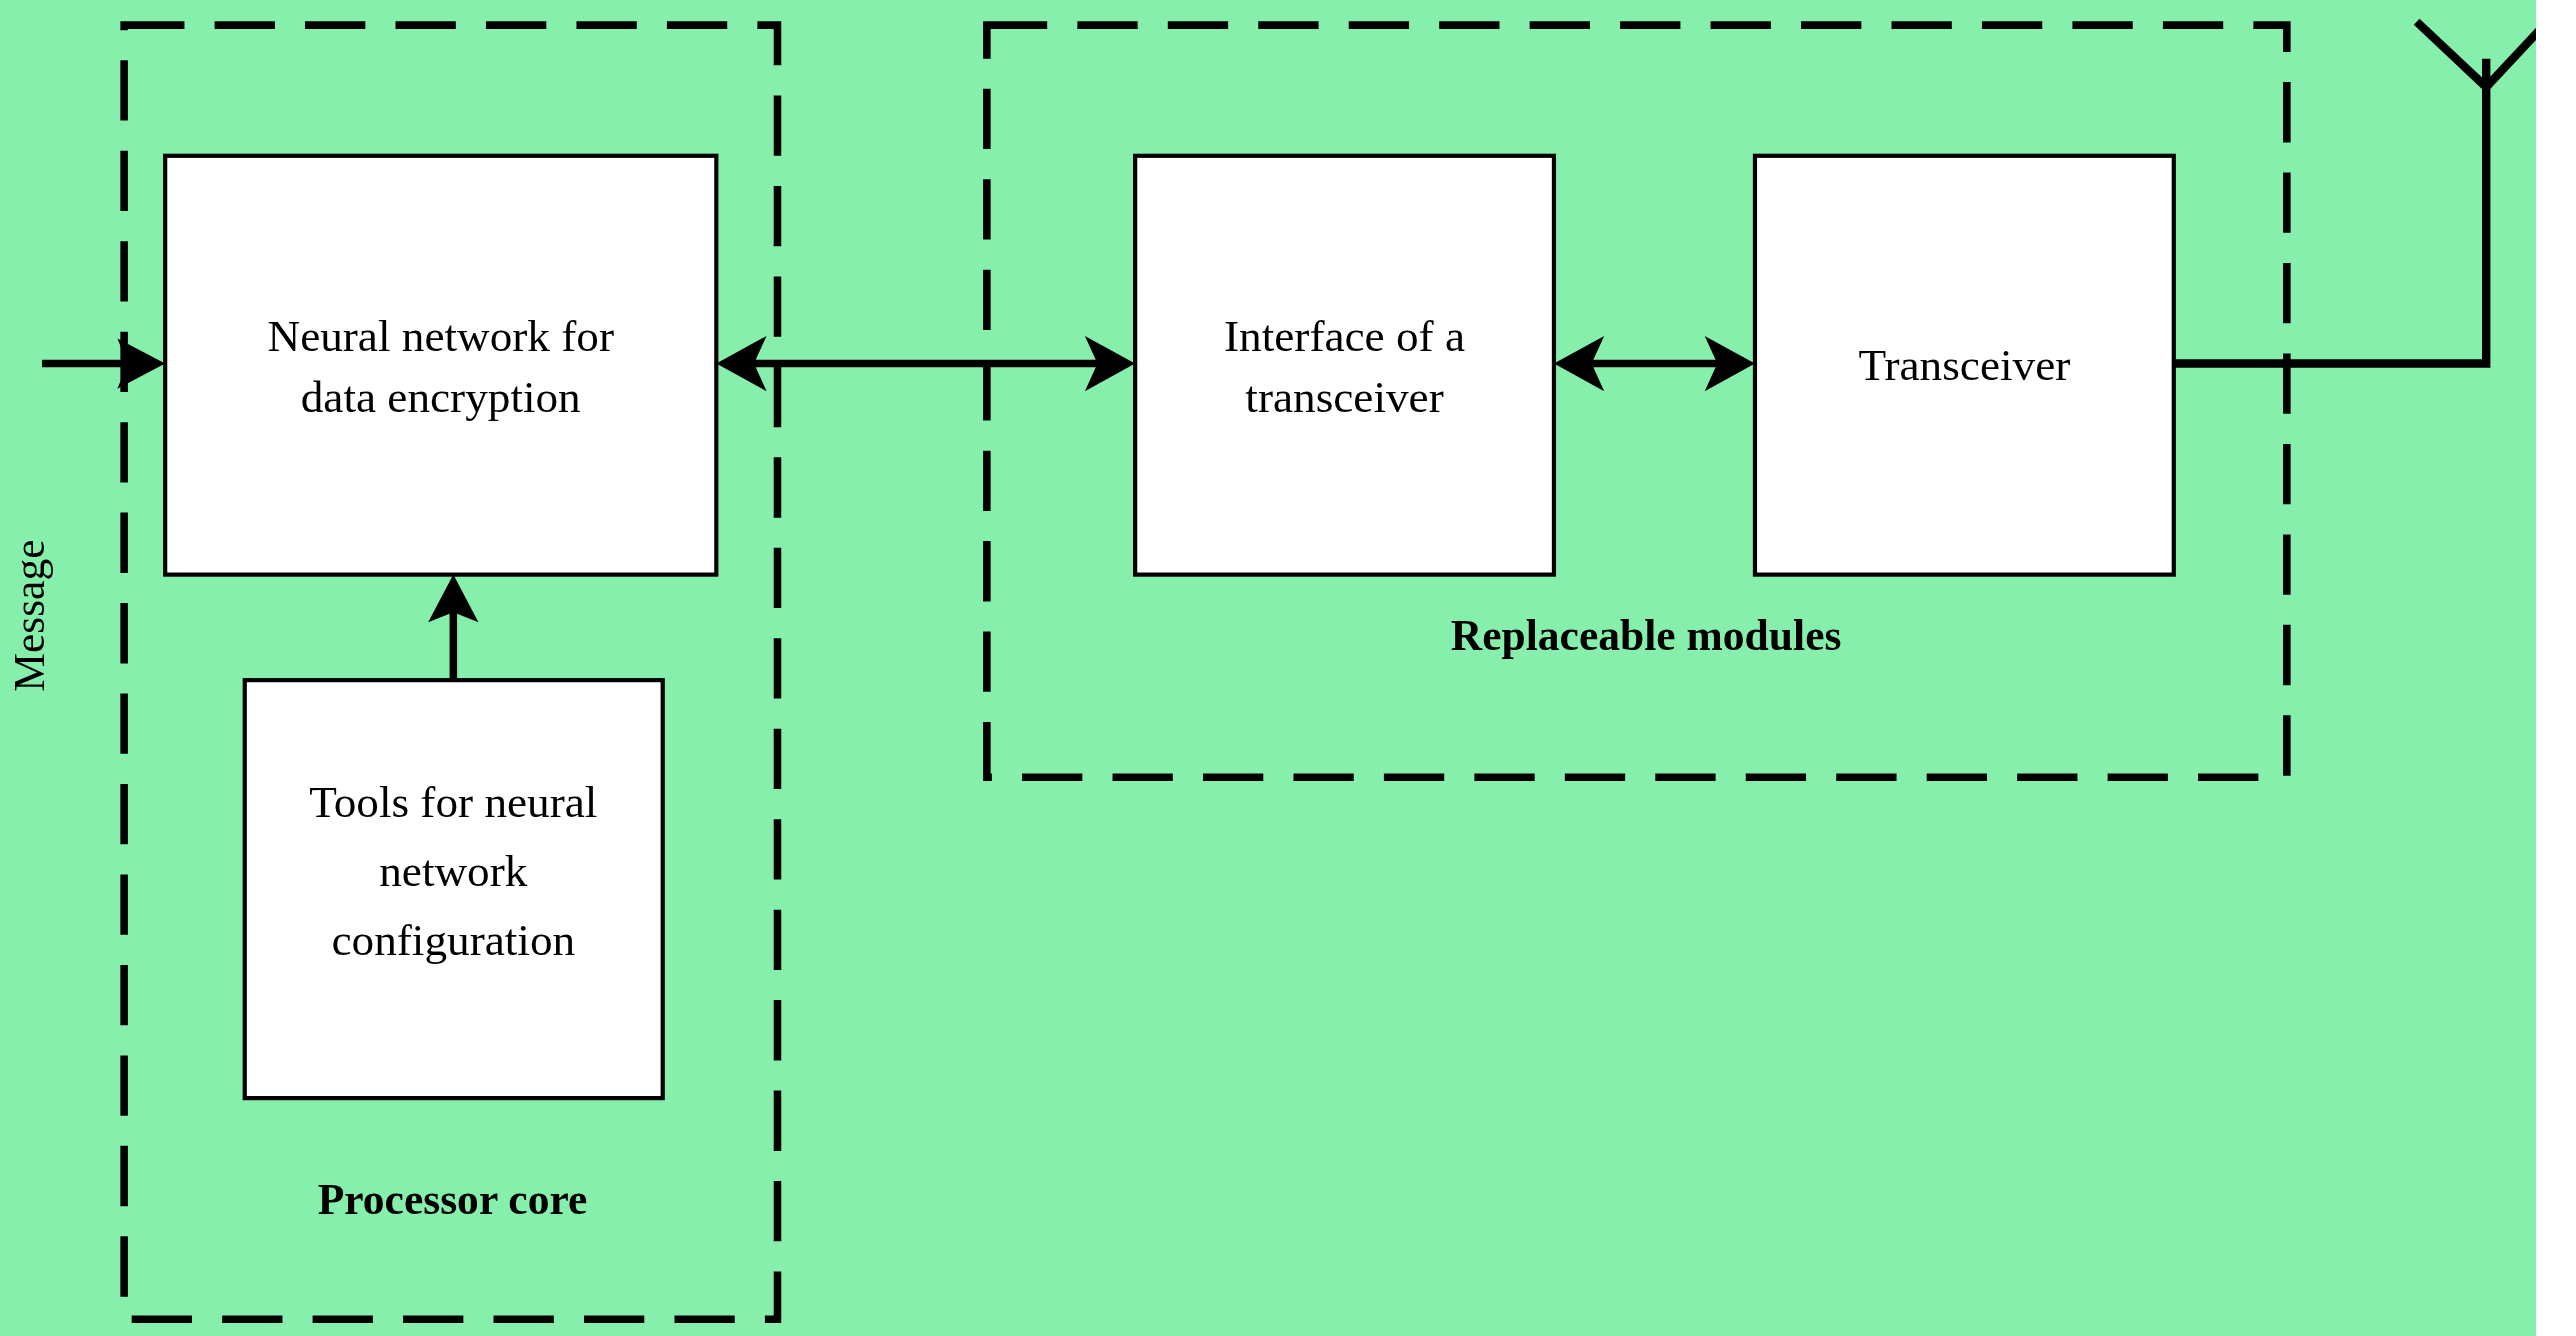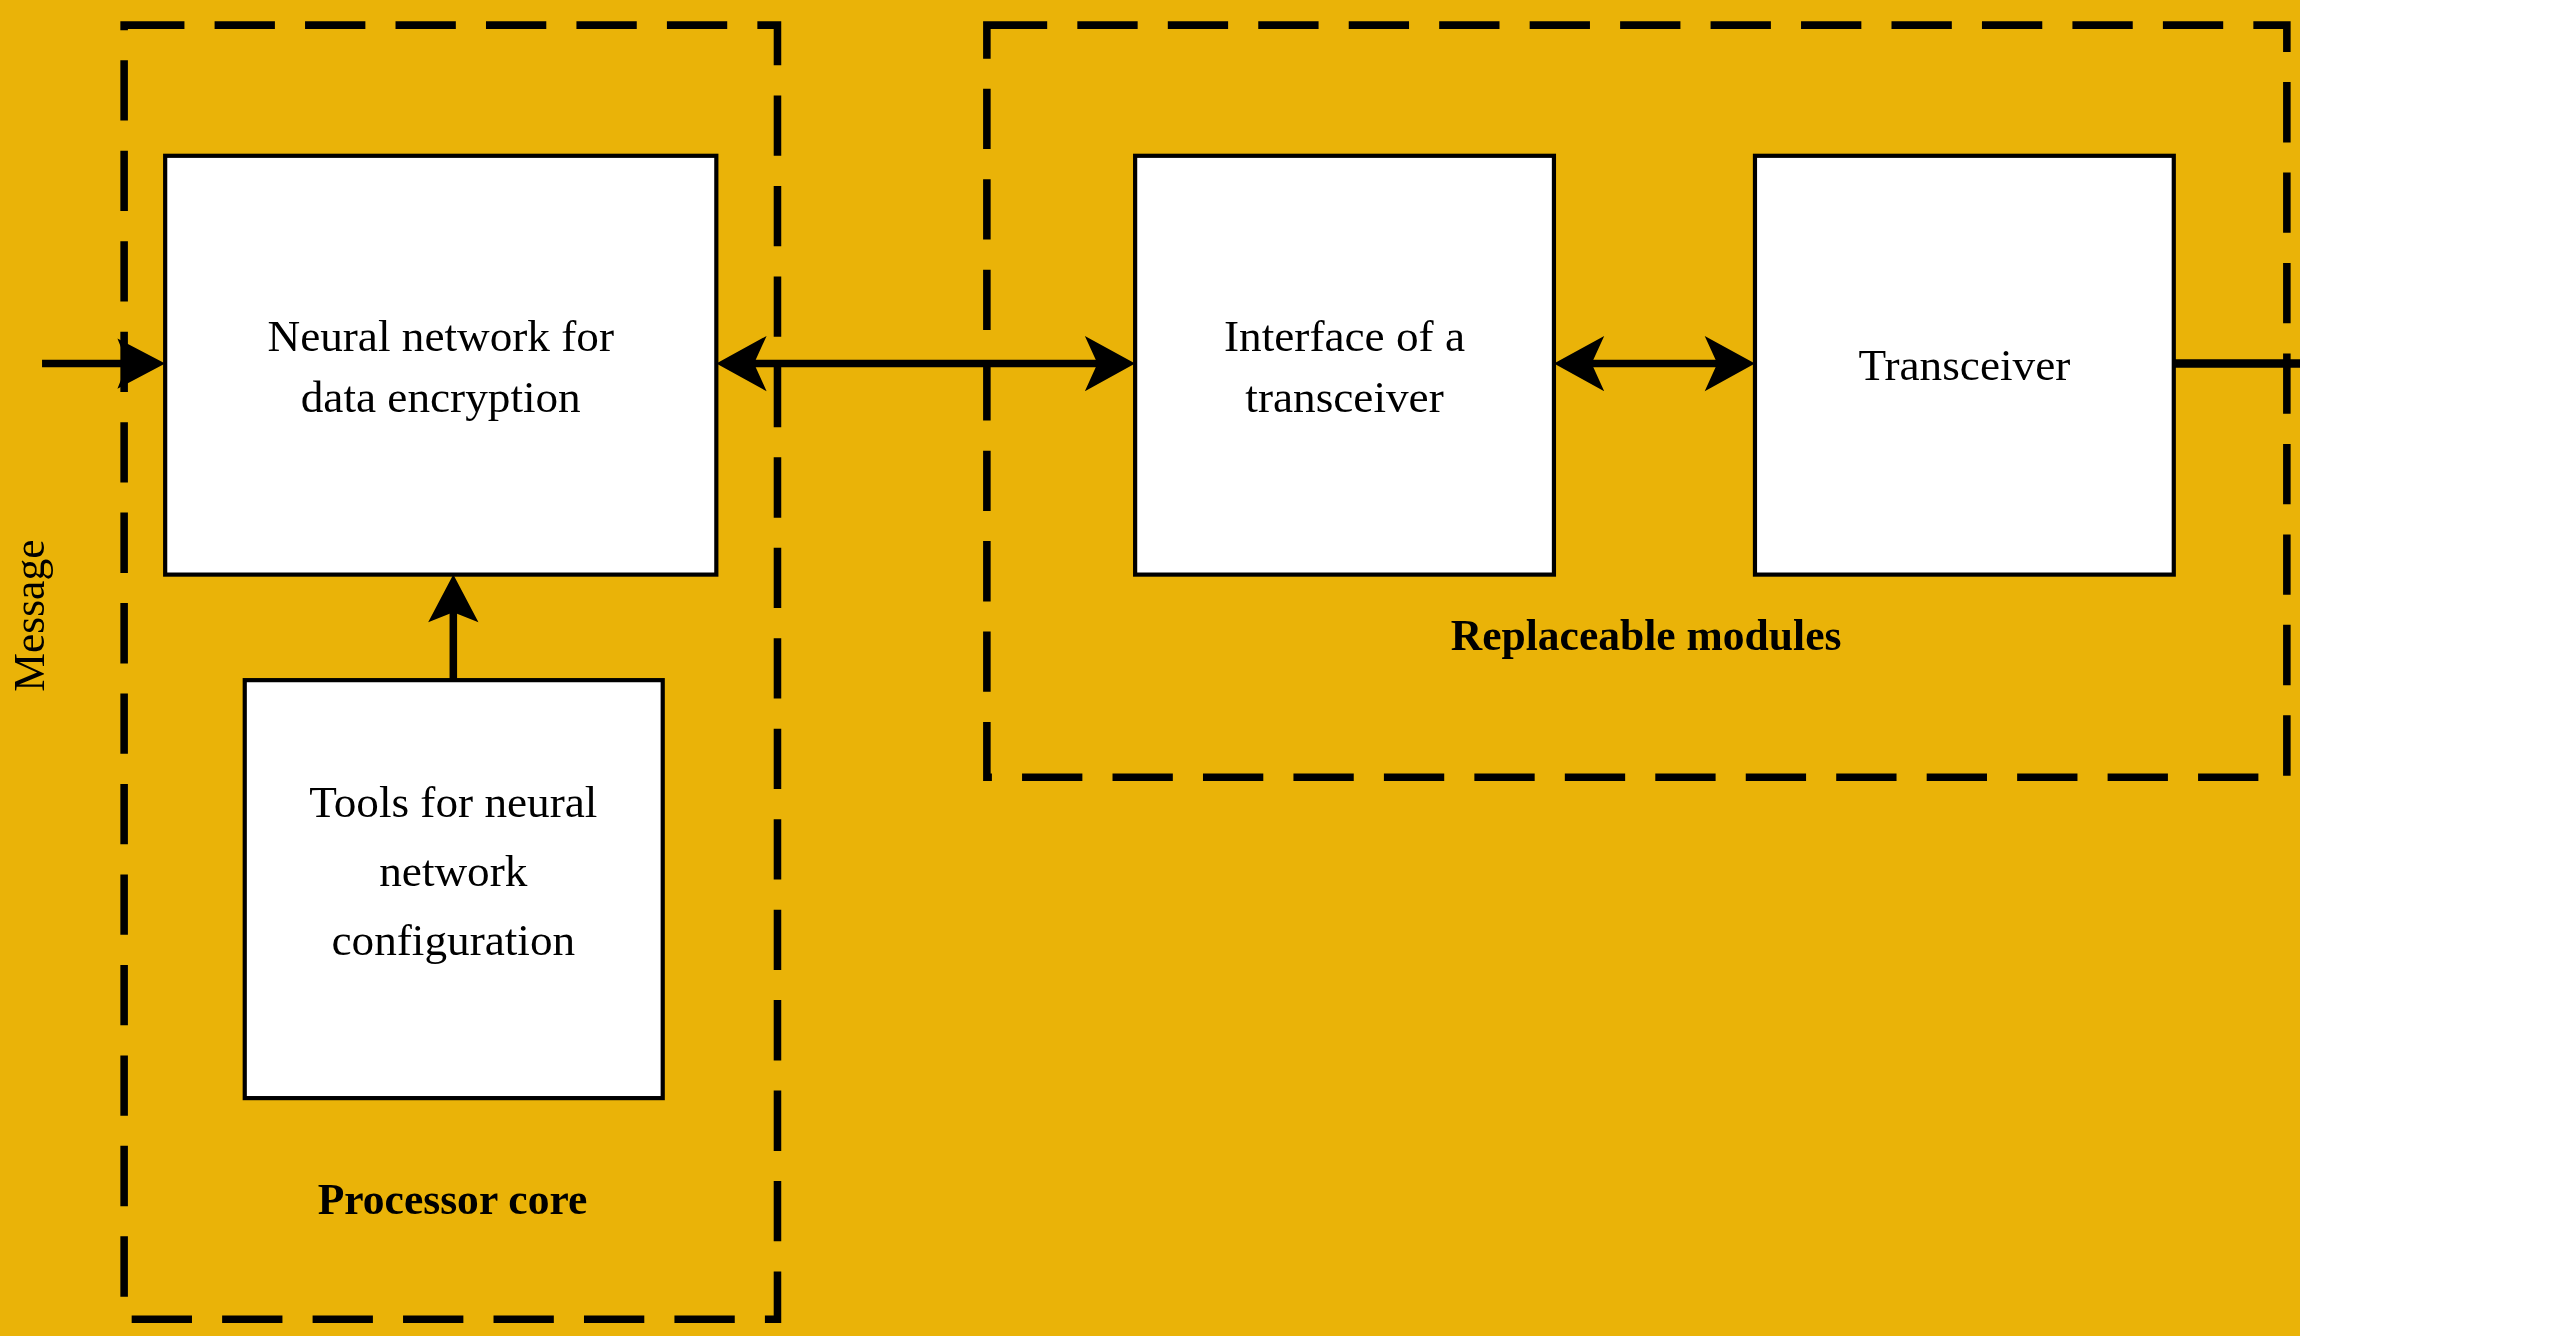--- a/index.html
+++ b/index.html
@@ -5,23 +5,23 @@
   html, body {
     margin: 0;
     padding: 0;
     background: #ffffff;
   }
   body {
     font-family: "Liberation Serif", "DejaVu Serif", serif;
   }
   #diagram-root {
     position: relative;
-    width: 2300px;
+    width: 2536px;
     height: 1336px;
-    background: #eab308;
+    background: #86efac;
     overflow: hidden;
   }
   svg.diagram-canvas {
     position: absolute;
     top: 0;
     left: 0;
     width: 2576px;
     height: 1336px;
     display: block;
   }

